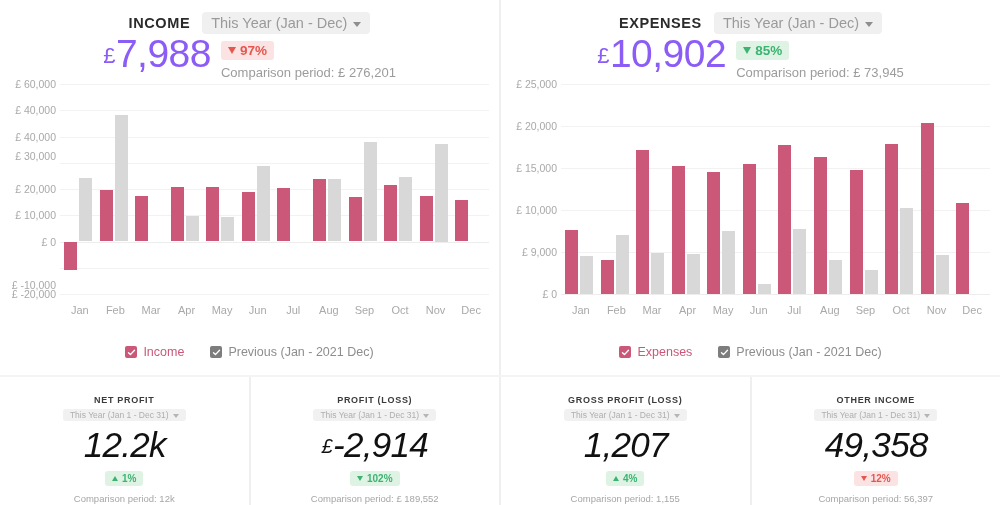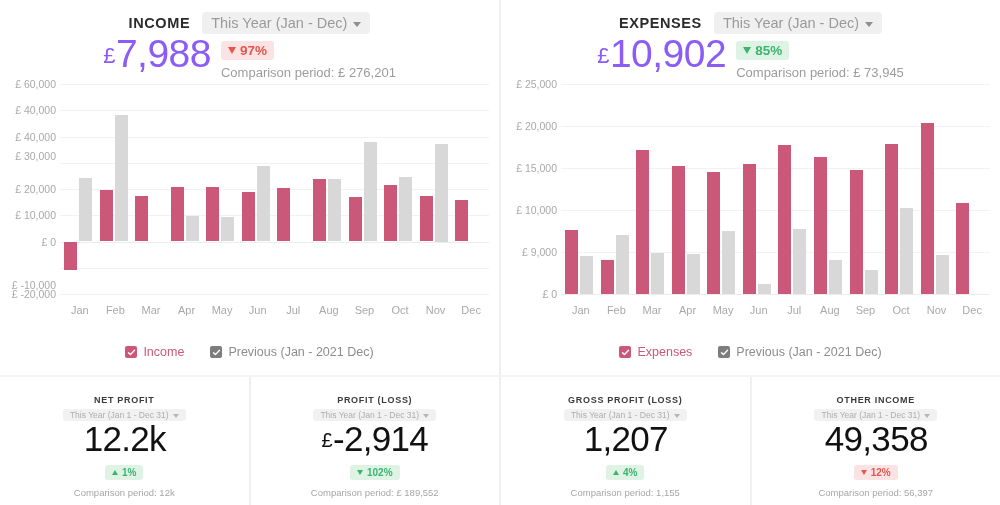--- a/index.html
+++ b/index.html
@@ -74,21 +74,21 @@
   .legend-item .lbl-gray { color:#8d8d8d; }
 
   
   .kpi-row { display:flex; height:128px; gap:2px; background:#efefef; margin-top:2px; }
   .kpi-card { flex:1 1 0; background:#fff; display:flex; flex-direction:column;
               align-items:center; justify-content:flex-start; padding-top:18px; }
   .kpi-title { font-size:9px; font-weight:700; color:#3a3a3a; letter-spacing:.7px; text-transform:uppercase; }
   .kpi-pill { margin-top:4px; background:#f1f1f1; border-radius:3px; padding:1px 7px;
               font-size:8.5px; color:#aeaeae; display:inline-flex; align-items:center; gap:4px; cursor:pointer; white-space:nowrap;}
   .kpi-pill .caret-s { width:0;height:0;border-left:3px solid transparent;border-right:3px solid transparent;border-top:4px solid #b5b5b5; margin-top:1px;}
-  .kpi-value { font-size:35px; font-weight:400; color:#111; letter-spacing:-0.7px; line-height:1.05; white-space:nowrap;}
+  .kpi-value { margin-top:6px; font-size:35px; font-weight:400; color:#111; letter-spacing:-0.7px; line-height:1.05; white-space:nowrap;font-style:italic;}
   .kpi-value .cur { font-size:20px; vertical-align:4px; margin-right:1px; }
   .kpi-delta { margin-top:7px; display:inline-flex; align-items:center; gap:4px; font-size:10px;
                font-weight:700; border-radius:3px; padding:2px 7px; }
   .kpi-compare { margin-top:7px; font-size:9.5px; color:#a6a6a6; white-space:nowrap; }
   .arrow-up-s { width:0;height:0;border-left:3.5px solid transparent;border-right:3.5px solid transparent;border-bottom:5.5px solid currentColor; }
   .arrow-down-s { width:0;height:0;border-left:3.5px solid transparent;border-right:3.5px solid transparent;border-top:5.5px solid currentColor; }
 </style>
 </head>
 <body>
 

